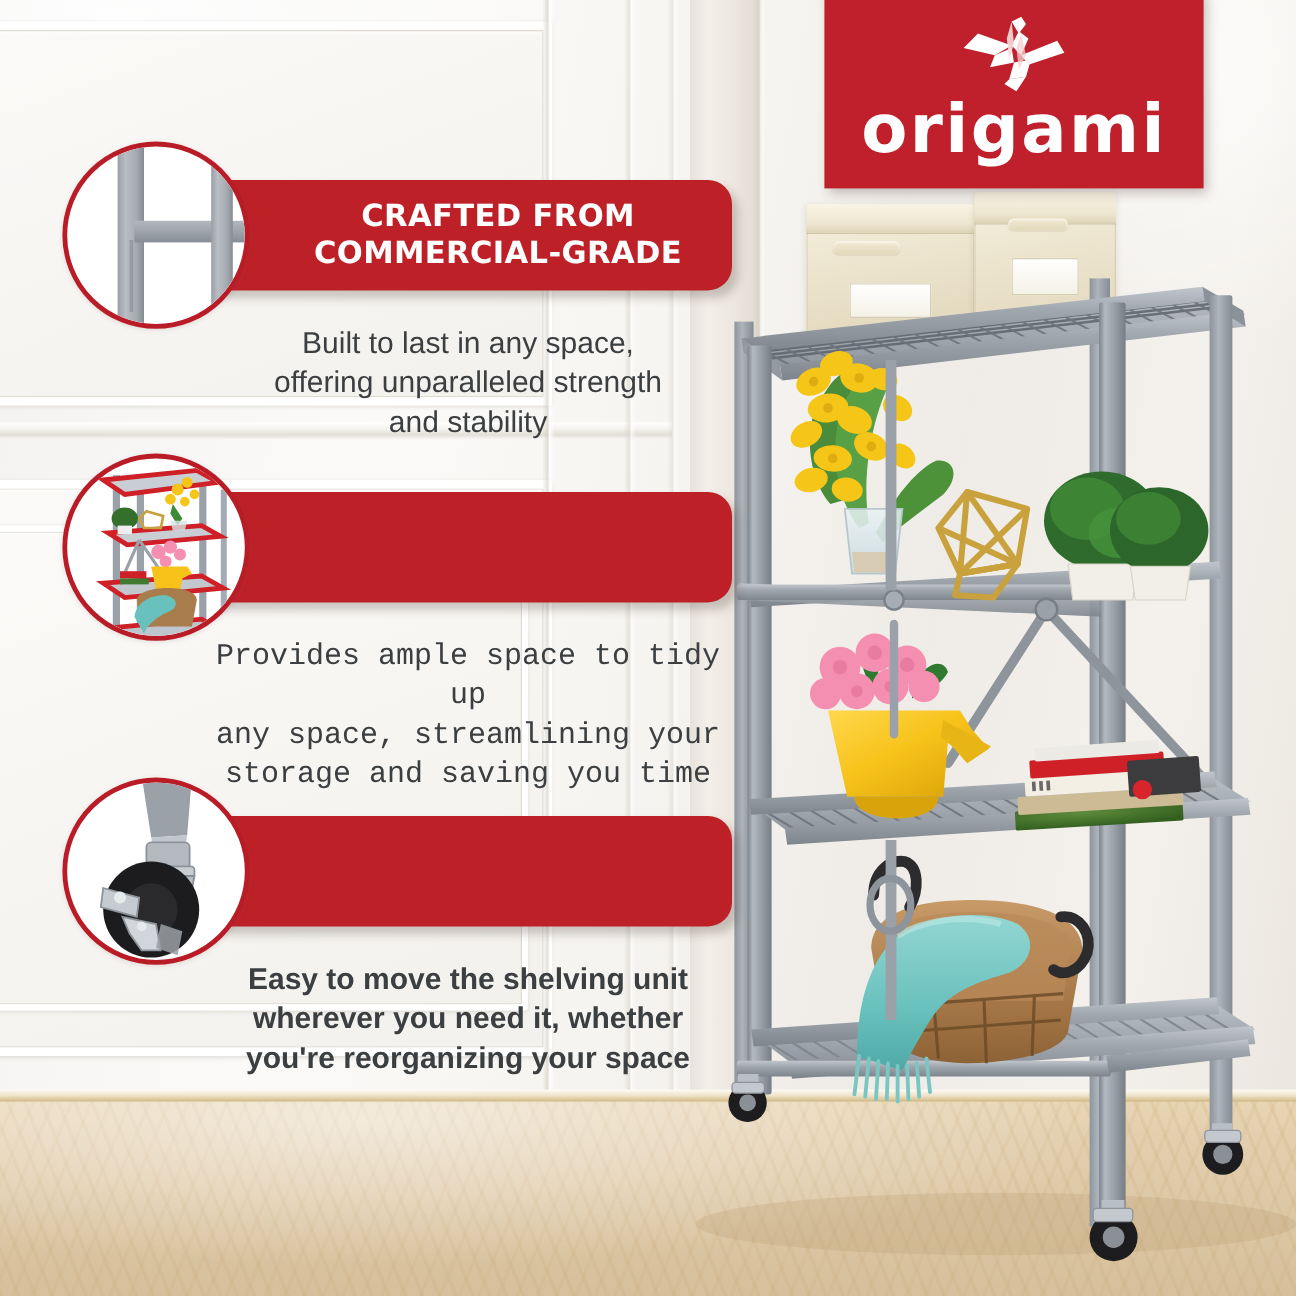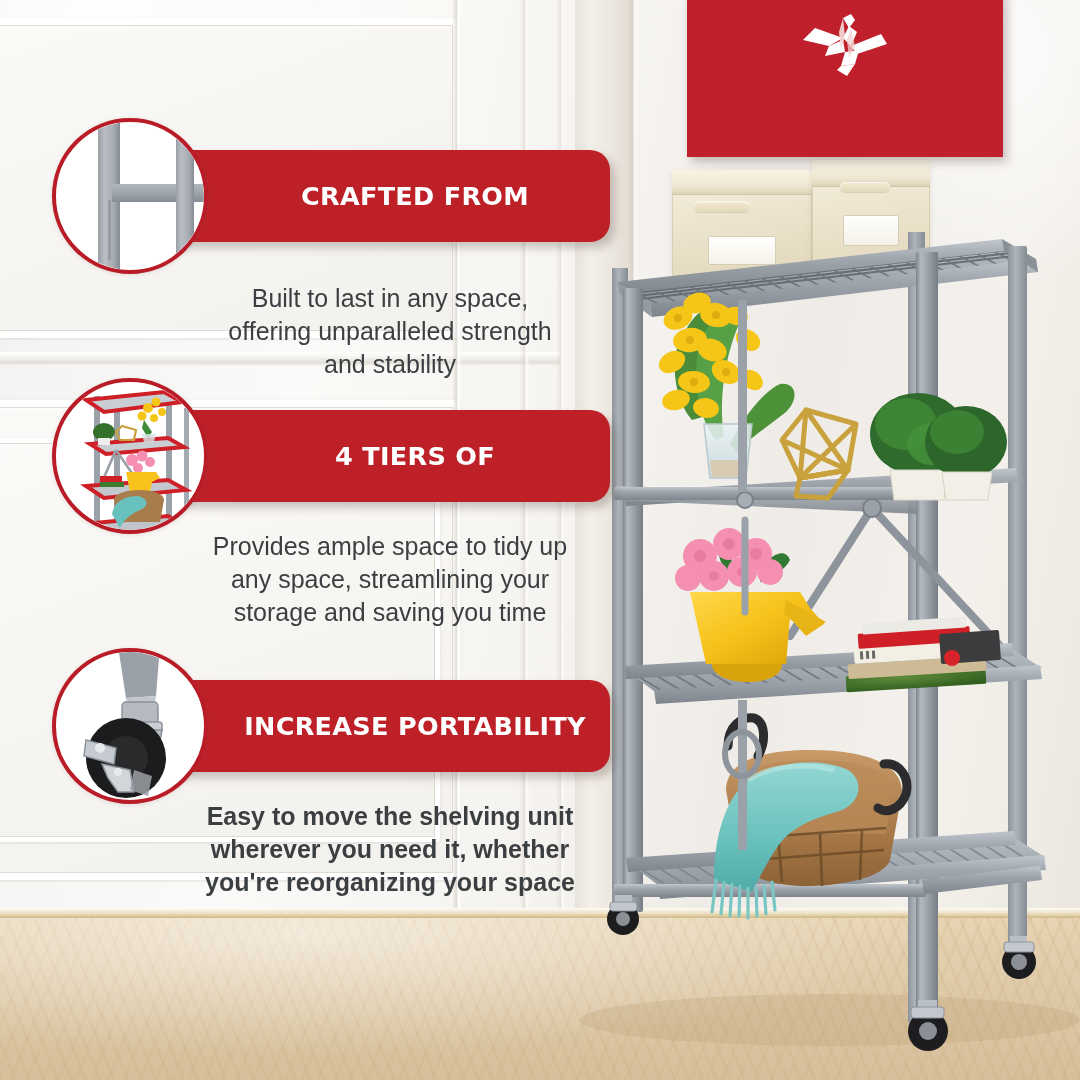--- a/index.html
+++ b/index.html
@@ -526,35 +526,37 @@
     <path d="M58 12 L66 8 L70 14 L64 22 Z" fill="#fff"></path>
     <path d="M64 20 L72 26 L66 40 L58 32 Z" fill="#fff"></path>
     <path d="M58 32 L30 22 L18 34 L44 40 Z" fill="#fff"></path>
     <path d="M44 40 L58 34 L60 46 L40 50 Z" fill="#fff"></path>
     <path d="M66 40 L96 28 L102 38 L72 48 Z" fill="#fff"></path>
     <path d="M60 46 L74 44 L70 58 L56 60 Z" fill="#fff"></path>
     <path d="M56 60 L70 58 L62 70 L52 64 Z" fill="#fff"></path>
     <path d="M58 12 L60 30 L56 44 L54 26 Z" fill="#f4dada" opacity=".9"></path>
     <path d="M66 22 L70 40 L64 52 L62 34 Z" fill="#efd2d2" opacity=".75"></path>
   </svg>
+  <div class="logo-word">origami</div>
 </div>
 
 <div class="feature" style="left:52px; top:118px; width:560px;">
   <div class="circle">
     <div class="circle-inner">
       <div class="ic-frame-v" style="left:42px; top:-10px; width:22px; height:180px;"></div>
       <div class="ic-frame-h" style="left:56px; top:62px; width:110px; height:18px;"></div>
       <div class="ic-frame-v" style="left:120px; top:-10px; width:18px; height:180px;"></div>
       <div style="position:absolute; left:52px; top:78px; width:3px; height:60px; background:rgba(120,126,133,.45);"></div>
     </div>
   </div>
   <div class="banner" style="left:104px; top:32px; width:454px;">
     <div class="banner-line">CRAFTED FROM</div>
-  </div>
-  <div class="body-text" style="left:118px; top:164px; width:440px;">Built to last in any space,
+    <div class="banner-line">COMMERCIAL-GRADE</div>
+  </div>
+  <div class="body-text" style="left:118px; top:152px; width:440px;">Built to last in any space,
 offering unparalleled strength
 and stability</div>
 </div>
 
 <div class="feature" style="left:52px; top:378px; width:560px;">
   <div class="circle">
     <div class="circle-inner">
       <svg width="156" height="156" viewBox="0 0 156 156">
 
         <rect x="38" y="14" width="6" height="132" fill="#9aa1a9"></rect>
@@ -598,23 +600,22 @@
         </g>
         <path d="M70 90 L100 90 L104 96 L96 100 L94 110 L74 110 Z" fill="#f7c31b"></path>
         <rect x="44" y="94" width="22" height="6" fill="#cf2027"></rect>
         <rect x="44" y="100" width="24" height="5" fill="#3f7a30"></rect>
         <path d="M58 118 C58 112 70 108 84 108 C98 108 108 112 108 118 L104 140 L62 140 Z" fill="#a97c4c"></path>
         <path d="M56 132 C58 120 68 114 82 114 C92 116 94 124 84 128 C74 132 66 140 64 146 Z" fill="#69c1bd"></path>
       </svg>
     </div>
   </div>
   <div class="banner" style="left:104px; top:32px; width:454px;">
-    <div class="banner-line">4 TIERS OF</div>
-  </div>
-  <div class="body-text" style="left:118px; top:152px; width:440px;">Provides ample space to tidy up
+  </div>
+  <div class="body-text" style="left:118px; top:152px; width:440px;font-family:Liberation Mono, monospace;">Provides ample space to tidy up
 any  space, streamlining your
 storage and saving you time</div>
 </div>
 
 <div class="feature" style="left:52px; top:648px; width:560px;">
   <div class="circle">
     <div class="circle-inner">
       <svg width="156" height="156" viewBox="0 0 156 156">
 
         <path d="M62 -6 L104 -6 L100 44 L70 46 Z" fill="#9aa1a9"></path>
@@ -630,18 +631,17 @@
 
         <path d="M30 88 L60 96 L58 112 L28 104 Z" fill="#c6cbd1" stroke="#8d939a" stroke-width="1.5"></path>
         <path d="M46 112 L74 118 L78 140 L62 140 L52 126 Z" fill="#d2d6db" stroke="#8d939a" stroke-width="1.5"></path>
         <circle cx="44" cy="96" r="5" fill="#e7eaed"></circle>
         <circle cx="62" cy="120" r="4" fill="#e7eaed"></circle>
         <path d="M78 118 L96 124 L92 144 L74 138 Z" fill="#9ba0a6" opacity=".85"></path>
       </svg>
     </div>
   </div>
   <div class="banner" style="left:104px; top:32px; width:454px;">
-    <div class="banner-line">INCREASE PORTABILITY</div>
   </div>
   <div class="body-text" style="left:118px; top:152px; width:440px;font-weight:bold;">Easy to move the shelving unit
 wherever you need it, whether
 you're reorganizing your space</div>
 </div>
 
 </body></html>

